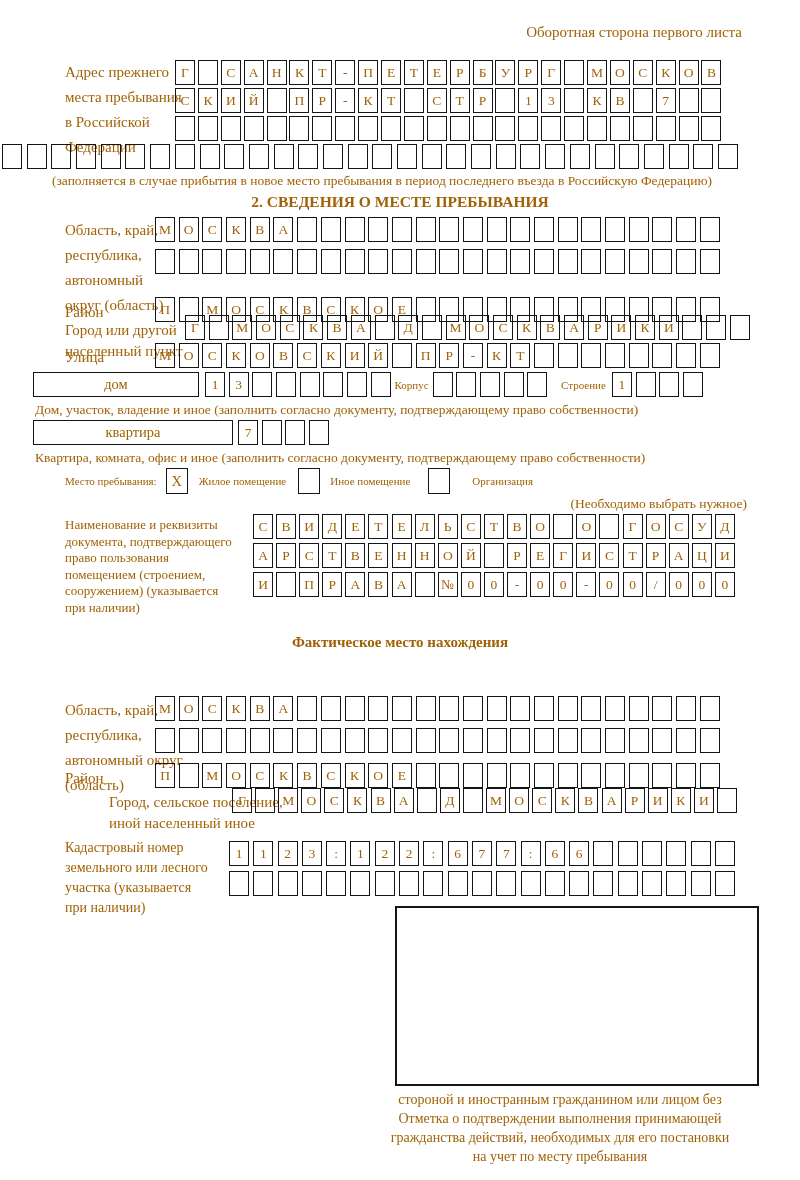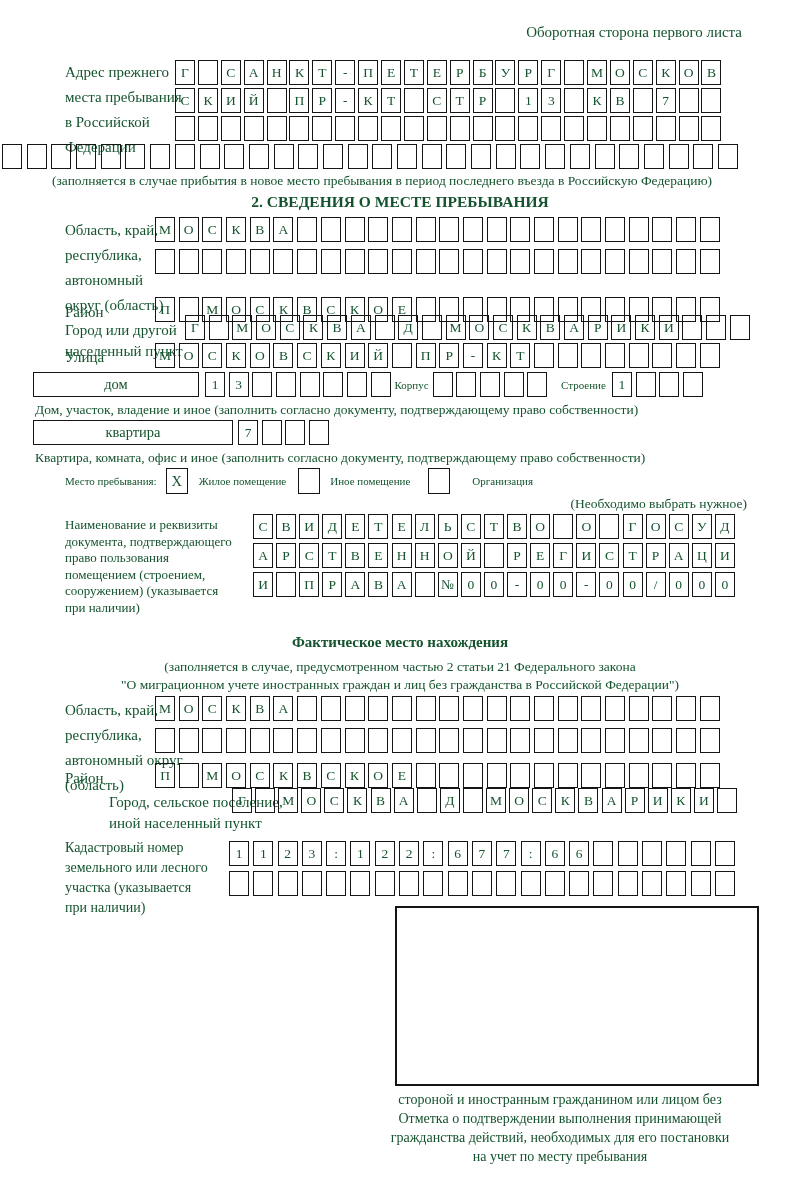--- a/index.html
+++ b/index.html
@@ -1,17 +1,17 @@
 <!DOCTYPE html>
 <html><head>
 <meta charset="utf-8">
 <style>
   html,body{margin:0;padding:0;background:#fff;}
   .form{
-    position:relative;width:800px;height:1180px;background:#fff;color:#14532d;
+    position:relative;width:800px;height:1180px;background:#fff;color:#a16207;
     font-family:"Liberation Serif","DejaVu Serif",serif;overflow:hidden;
   }
   .abs{position:absolute;}
   .lbl{font-size:15px;line-height:25px;white-space:nowrap;}
   .lbl-sm{font-size:13px;line-height:16.5px;white-space:nowrap;}
   .lbl-md{font-size:14px;line-height:20px;white-space:nowrap;}
   .lbl2{font-size:15px;line-height:21px;white-space:nowrap;}
   .boxrow{white-space:nowrap;height:26px;}
   .cell{
     display:inline-block;box-sizing:content-box;width:18px;height:23px;
@@ -101,40 +101,36 @@
       <div>право пользования</div>
       <div>помещением (строением,</div>
       <div>сооружением) (указывается</div>
       <div>при наличии)</div>
     </div>
   <div class="abs boxrow doc" style="left:253px;top:514px;"><span class="cell">С</span><span class="cell">В</span><span class="cell">И</span><span class="cell">Д</span><span class="cell">Е</span><span class="cell">Т</span><span class="cell">Е</span><span class="cell">Л</span><span class="cell">Ь</span><span class="cell">С</span><span class="cell">Т</span><span class="cell">В</span><span class="cell">О</span><span class="cell"></span><span class="cell">О</span><span class="cell"></span><span class="cell">Г</span><span class="cell">О</span><span class="cell">С</span><span class="cell">У</span><span class="cell">Д</span></div>
   <div class="abs boxrow doc" style="left:253px;top:543px;"><span class="cell">А</span><span class="cell">Р</span><span class="cell">С</span><span class="cell">Т</span><span class="cell">В</span><span class="cell">Е</span><span class="cell">Н</span><span class="cell">Н</span><span class="cell">О</span><span class="cell">Й</span><span class="cell"></span><span class="cell">Р</span><span class="cell">Е</span><span class="cell">Г</span><span class="cell">И</span><span class="cell">С</span><span class="cell">Т</span><span class="cell">Р</span><span class="cell">А</span><span class="cell">Ц</span><span class="cell">И</span></div>
   <div class="abs boxrow doc" style="left:253px;top:572px;"><span class="cell">И</span><span class="cell"></span><span class="cell">П</span><span class="cell">Р</span><span class="cell">А</span><span class="cell">В</span><span class="cell">А</span><span class="cell"></span><span class="cell">№</span><span class="cell">0</span><span class="cell">0</span><span class="cell">-</span><span class="cell">0</span><span class="cell">0</span><span class="cell">-</span><span class="cell">0</span><span class="cell">0</span><span class="cell">/</span><span class="cell">0</span><span class="cell">0</span><span class="cell">0</span></div>
 
   <div class="abs heading" style="top:634px;font-size:15px;">Фактическое место нахождения</div>
-  <div class="abs notes" style="top:658px;">
-      <div>(заполняется в случае, предусмотренном частью 2 статьи 21 Федерального закона</div>
-      <div>"О миграционном учете иностранных граждан и лиц без гражданства в Российской Федерации")</div>
-    </div>
 
   <div class="abs lbl" style="left:65px;top:698px;">
       <div>Область, край,</div>
       <div>республика,</div>
       <div>автономный округ</div>
       <div>(область)</div>
     </div>
   <div class="abs boxrow" style="left:155px;top:696px;"><span class="cell">М</span><span class="cell">О</span><span class="cell">С</span><span class="cell">К</span><span class="cell">В</span><span class="cell">А</span><span class="cell"></span><span class="cell"></span><span class="cell"></span><span class="cell"></span><span class="cell"></span><span class="cell"></span><span class="cell"></span><span class="cell"></span><span class="cell"></span><span class="cell"></span><span class="cell"></span><span class="cell"></span><span class="cell"></span><span class="cell"></span><span class="cell"></span><span class="cell"></span><span class="cell"></span><span class="cell"></span></div>
   <div class="abs boxrow" style="left:155px;top:728px;"><span class="cell"></span><span class="cell"></span><span class="cell"></span><span class="cell"></span><span class="cell"></span><span class="cell"></span><span class="cell"></span><span class="cell"></span><span class="cell"></span><span class="cell"></span><span class="cell"></span><span class="cell"></span><span class="cell"></span><span class="cell"></span><span class="cell"></span><span class="cell"></span><span class="cell"></span><span class="cell"></span><span class="cell"></span><span class="cell"></span><span class="cell"></span><span class="cell"></span><span class="cell"></span><span class="cell"></span></div>
 
   <div class="abs lbl" style="left:65px;top:766px;">Район</div>
   <div class="abs boxrow" style="left:155px;top:763px;"><span class="cell">П</span><span class="cell"></span><span class="cell">М</span><span class="cell">О</span><span class="cell">С</span><span class="cell">К</span><span class="cell">В</span><span class="cell">С</span><span class="cell">К</span><span class="cell">О</span><span class="cell">Е</span><span class="cell"></span><span class="cell"></span><span class="cell"></span><span class="cell"></span><span class="cell"></span><span class="cell"></span><span class="cell"></span><span class="cell"></span><span class="cell"></span><span class="cell"></span><span class="cell"></span><span class="cell"></span><span class="cell"></span></div>
 
   <div class="abs lbl2" style="left:65px;top:792px;margin-left:44px;">
       <div>Город, сельское поселение,</div>
-      <div>иной населенный пункт</div>
+      <div>иной населенный иное</div>
     </div>
   <div class="abs boxrow fcity" style="left:232px;top:788px;"><span class="cell">Г</span><span class="cell"></span><span class="cell">М</span><span class="cell">О</span><span class="cell">С</span><span class="cell">К</span><span class="cell">В</span><span class="cell">А</span><span class="cell"></span><span class="cell">Д</span><span class="cell"></span><span class="cell">М</span><span class="cell">О</span><span class="cell">С</span><span class="cell">К</span><span class="cell">В</span><span class="cell">А</span><span class="cell">Р</span><span class="cell">И</span><span class="cell">К</span><span class="cell">И</span><span class="cell"></span></div>
 
   <div class="abs lbl-md" style="left:65px;top:838px;">
       <div>Кадастровый номер</div>
       <div>земельного или лесного</div>
       <div>участка (указывается</div>
       <div>при наличии)</div>
     </div>
   <div class="abs boxrow kad" style="left:229px;top:841px;"><span class="cell">1</span><span class="cell">1</span><span class="cell">2</span><span class="cell">3</span><span class="cell">:</span><span class="cell">1</span><span class="cell">2</span><span class="cell">2</span><span class="cell">:</span><span class="cell">6</span><span class="cell">7</span><span class="cell">7</span><span class="cell">:</span><span class="cell">6</span><span class="cell">6</span><span class="cell"></span><span class="cell"></span><span class="cell"></span><span class="cell"></span><span class="cell"></span><span class="cell"></span></div>

